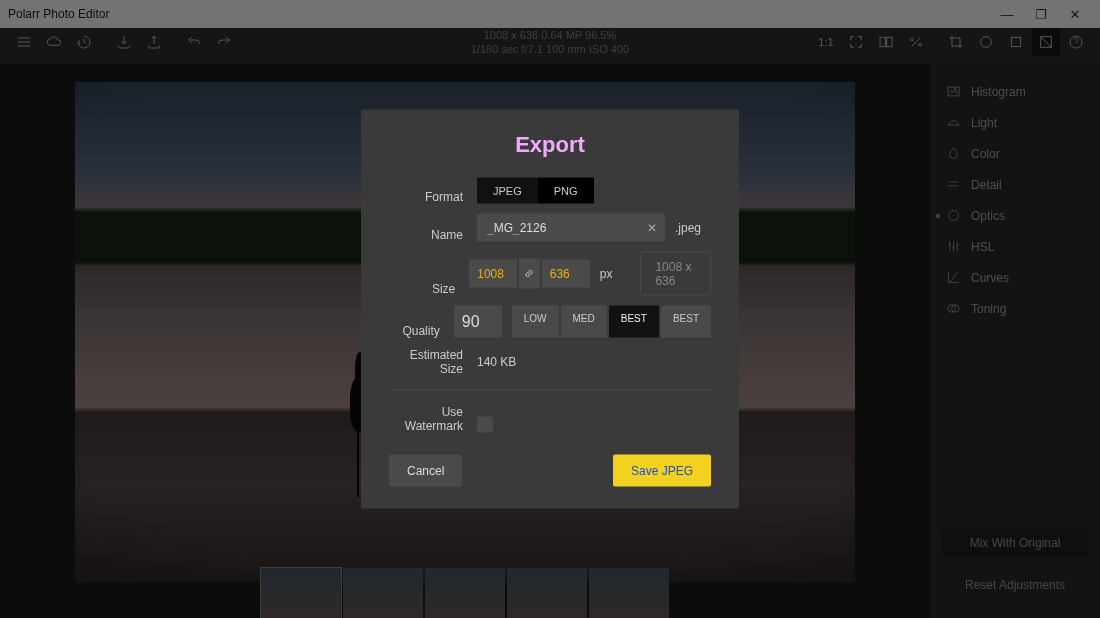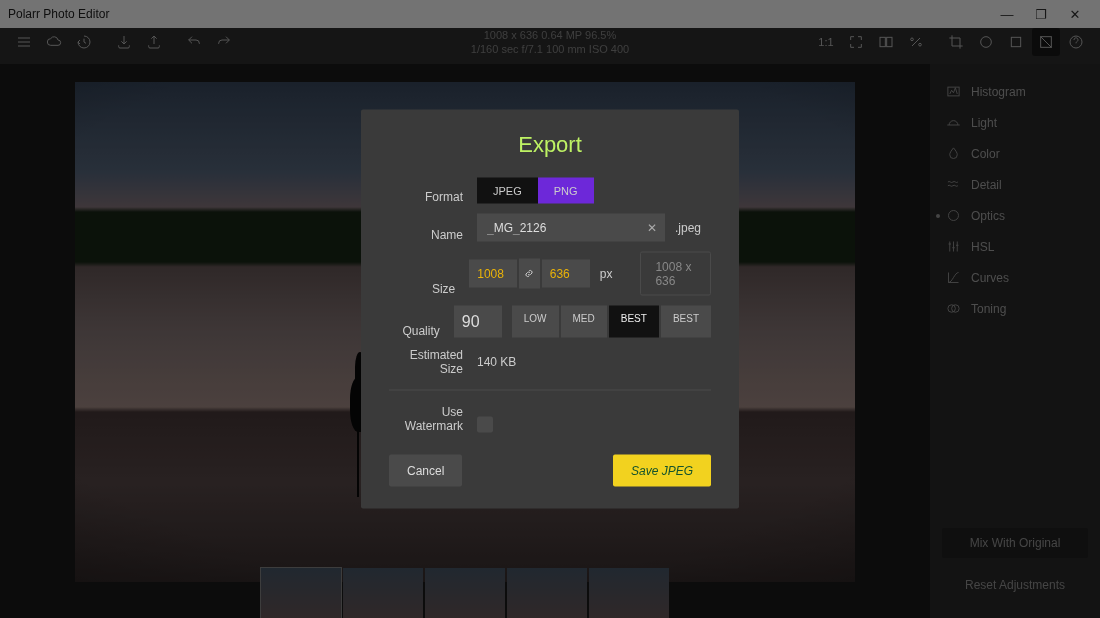--- a/index.html
+++ b/index.html
@@ -35,46 +35,46 @@
 .rightpanel{width:170px;background:#2a2a2a;padding:12px 0;display:flex;flex-direction:column;color:#aaa;font-size:12px;}
 .ritem{display:flex;align-items:center;gap:10px;padding:8px 16px;}
 .ritem svg{width:15px;height:15px;stroke:#999;fill:none;stroke-width:1.5;}
 .ritem.sel::before{content:"";width:4px;height:4px;border-radius:50%;background:#999;margin-left:-10px;margin-right:-4px;}
 .rspacer{flex:1;}
 .rbtn{margin:6px 12px;padding:8px;text-align:center;font-size:12px;color:#999;}
 .rbtn.box{background:#232323;border-radius:2px;}
 
 .overlay{position:absolute;inset:0;background:rgba(0,0,0,0.55);}
 .modal{position:absolute;left:50%;top:50%;transform:translate(-50%,-50%);width:378px;background:#3a3a3a;border-radius:2px;padding:22px 28px;color:#ccc;font-size:12px;}
-.modal h2{text-align:center;font-weight:400;font-size:22px;color:#bef264;margin-bottom:20px;}
+.modal h2{text-align:center;font-weight:700;font-size:22px;color:#f0abfc;margin-bottom:20px;}
 .row{display:flex;align-items:flex-end;margin-bottom:10px;}
 .rlabel{width:88px;text-align:right;padding-right:14px;color:#ccc;}
 .seg{display:flex;}
-.segbtn{padding:7px 16px;background:#6d28d9;color:#ccc;font-size:11px;}
+.segbtn{padding:7px 16px;background:#000000;color:#ccc;font-size:11px;}
 .segbtn.active{background:#111;}
 .txtin{background:#4a4a4a;border:none;color:#ddd;padding:7px 10px;font-size:12px;width:100%;}
 .namewrap{flex:1;display:flex;align-items:center;background:#4a4a4a;position:relative;}
 .clrx{position:absolute;right:8px;color:#aaa;cursor:pointer;font-size:12px;}
 .ext{padding:7px 10px;color:#ccc;}
 .sizewrap{display:flex;gap:0;align-items:center;}
 .sizein{width:48px;background:#4a4a4a;border:none;color:#eab308;padding:7px 8px;font-size:12px;text-align:left;}
 .link{width:30px;height:30px;background:#4a4a4a;display:flex;align-items:center;justify-content:center;margin:0 2px;}
 .link svg{width:12px;height:12px;stroke:#ccc;fill:none;stroke-width:2;}
 .unit{padding:0 10px;color:#ccc;}
 .sizedisplay{margin-left:18px;padding:7px 14px;border:1px solid #4a4a4a;color:#888;border-radius:2px;}
 .qwrap{display:flex;gap:2px;}
 .qin{width:48px;background:#4a4a4a;border:none;color:#ddd;padding:7px 8px;font-size:16px;margin-right:8px;}
 .qbtn{padding:7px 12px;background:#4a4a4a;color:#ccc;font-size:10px;}
 .qbtn.active{background:#111;color:#eee;}
 .divider{border-top:1px solid #4a4a4a;margin:14px 0;}
 .chk{width:16px;height:16px;background:#4a4a4a;border-radius:2px;}
 .modalbtns{display:flex;justify-content:space-between;margin-top:22px;}
 .mbtn{padding:9px 18px;border-radius:2px;font-size:12px;border:none;}
 .mbtn.cancel{background:#4a4a4a;color:#ddd;}
-.mbtn.save{background:#f2d21f;color:#14532d;font-weight:500;font-style:italic;}
+.mbtn.save{background:#f2d21f;color:#1d4ed8;font-weight:500;}
 .estval{color:#ccc;padding:7px 0;}
 </style>
 </head>
 <body>
 
 <div class="titlebar">
   <span class="title">Polarr Photo Editor</span>
   <span class="winbtn">—</span>
   <span class="winbtn">❐</span>
   <span class="winbtn">✕</span>

